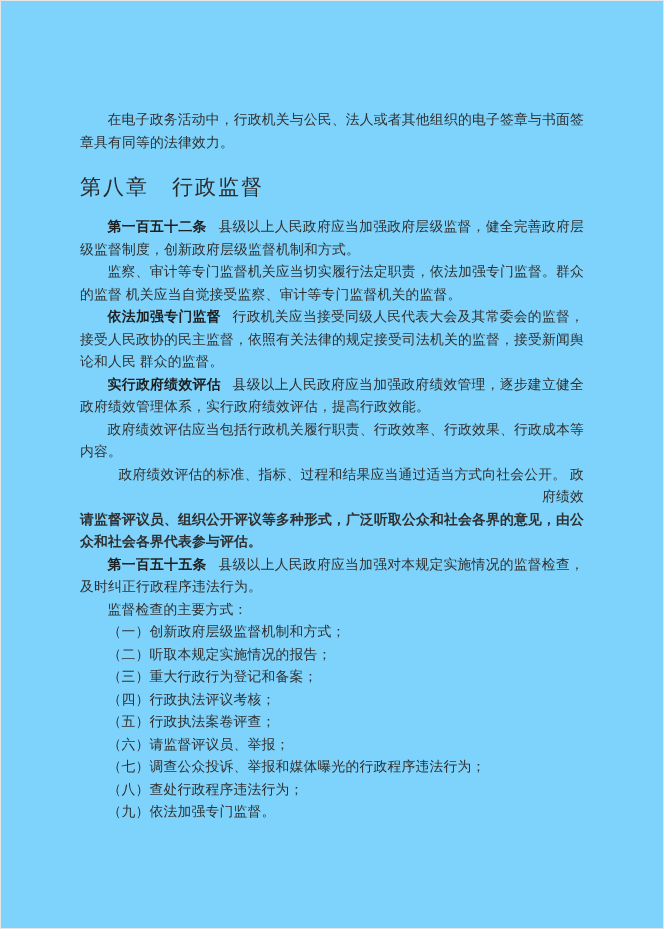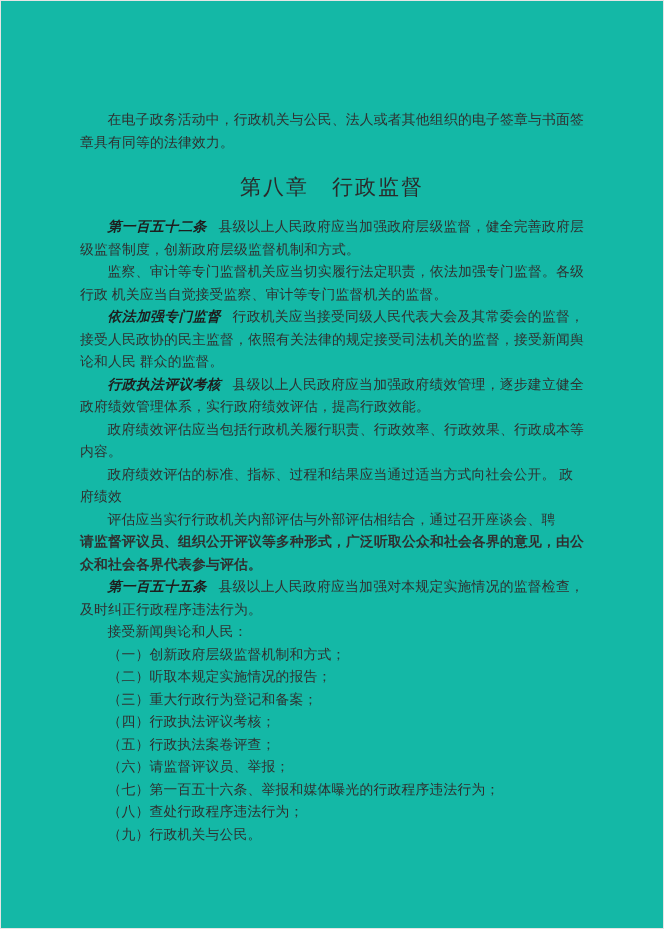--- a/index.html
+++ b/index.html
@@ -5,95 +5,93 @@
   html, body {
     margin: 0;
     padding: 0;
     background: #ffffff;
   }
   .page {
     position: relative;
     width: 664px;
     height: 929px;
     box-sizing: border-box;
-    background: #14b8a6;
+    background: #7dd3fc;
     border: 1px solid #e5e5e5;
     padding: 108px 79px 0 79px;
     overflow: hidden;
   }
   .doc {
     font-family: "Liberation Serif", "DejaVu Serif", serif;
     font-size: 13.8px;
     line-height: 22.5px;
     letter-spacing: 0.2px;
     color: #303030;
     text-align: justify;
   }
   .para {
     margin: 0;
     padding: 0;
   }
   .indent { text-indent: 2em; }
   .flush  { text-indent: 0; font-weight: bold; }
-  .noj    { text-align: left; }
+  .noj    { text-align: right; }
   .chapter {
     font-family: "Liberation Serif", "DejaVu Serif", serif;
     font-size: 21px;
     font-weight: normal;
     color: #2a2a2a;
-    text-align: center;
+    text-align: left;
     letter-spacing: 2px;
     line-height: 34px;
     margin: 16px 0 12px 0;
     text-indent: 0;
   }
   .art-label {
     font-family: "Liberation Sans", "DejaVu Sans", sans-serif;
     font-weight: bold;
     color: #1e1e1e;
     margin-right: 0.85em;
     letter-spacing: 0.3px;
-    font-style: italic;
   }
 </style>
 </head>
 <body>
 
 <div class="page">
   <main class="doc">
 
     <p class="para indent">在电子政务活动中，行政机关与公民、法人或者其他组织的电子签章与书面签章具有同等的法律效力。</p>
 
     <h2 class="chapter">第八章　行政监督</h2>
 
     <p class="para indent"><b class="art-label">第一百五十二条</b><span>县级以上人民政府应当加强政府层级监督，健全完善政府层级监督制度，创新政府层级监督机制和方式。</span></p>
 
-    <p class="para indent">监察、审计等专门监督机关应当切实履行法定职责，依法加强专门监督。各级行政 机关应当自觉接受监察、审计等专门监督机关的监督。</p>
+    <p class="para indent">监察、审计等专门监督机关应当切实履行法定职责，依法加强专门监督。群众的监督 机关应当自觉接受监察、审计等专门监督机关的监督。</p>
 
     <p class="para indent"><b class="art-label">依法加强专门监督</b><span>行政机关应当接受同级人民代表大会及其常委会的监督，接受人民政协的民主监督，依照有关法律的规定接受司法机关的监督，接受新闻舆论和人民 群众的监督。</span></p>
 
-    <p class="para indent"><b class="art-label">行政执法评议考核</b><span>县级以上人民政府应当加强政府绩效管理，逐步建立健全政府绩效管理体系，实行政府绩效评估，提高行政效能。</span></p>
+    <p class="para indent"><b class="art-label">实行政府绩效评估</b><span>县级以上人民政府应当加强政府绩效管理，逐步建立健全政府绩效管理体系，实行政府绩效评估，提高行政效能。</span></p>
 
     <p class="para indent">政府绩效评估应当包括行政机关履行职责、行政效率、行政效果、行政成本等内容。</p>
 
     <p class="para indent noj">政府绩效评估的标准、指标、过程和结果应当通过适当方式向社会公开。 政府绩效</p>
 
-    <p class="para indent noj">评估应当实行行政机关内部评估与外部评估相结合，通过召开座谈会、聘</p>
 
     <p class="para flush">请监督评议员、组织公开评议等多种形式，广泛听取公众和社会各界的意见，由公众和社会各界代表参与评估。</p>
 
     <p class="para indent"><b class="art-label">第一百五十五条</b><span>县级以上人民政府应当加强对本规定实施情况的监督检查，及时纠正行政程序违法行为。</span></p>
 
-    <p class="para indent">接受新闻舆论和人民：</p>
+    <p class="para indent">监督检查的主要方式：</p>
 
     <p class="para indent">（一）创新政府层级监督机制和方式；</p>
     <p class="para indent">（二）听取本规定实施情况的报告；</p>
     <p class="para indent">（三）重大行政行为登记和备案；</p>
     <p class="para indent">（四）行政执法评议考核；</p>
     <p class="para indent">（五）行政执法案卷评查；</p>
     <p class="para indent">（六）请监督评议员、举报；</p>
-    <p class="para indent">（七）第一百五十六条、举报和媒体曝光的行政程序违法行为；</p>
+    <p class="para indent">（七）调查公众投诉、举报和媒体曝光的行政程序违法行为；</p>
     <p class="para indent">（八）查处行政程序违法行为；</p>
-    <p class="para indent">（九）行政机关与公民。</p>
+    <p class="para indent">（九）依法加强专门监督。</p>
 
 
   </main>
 </div>
 
 </body></html>

